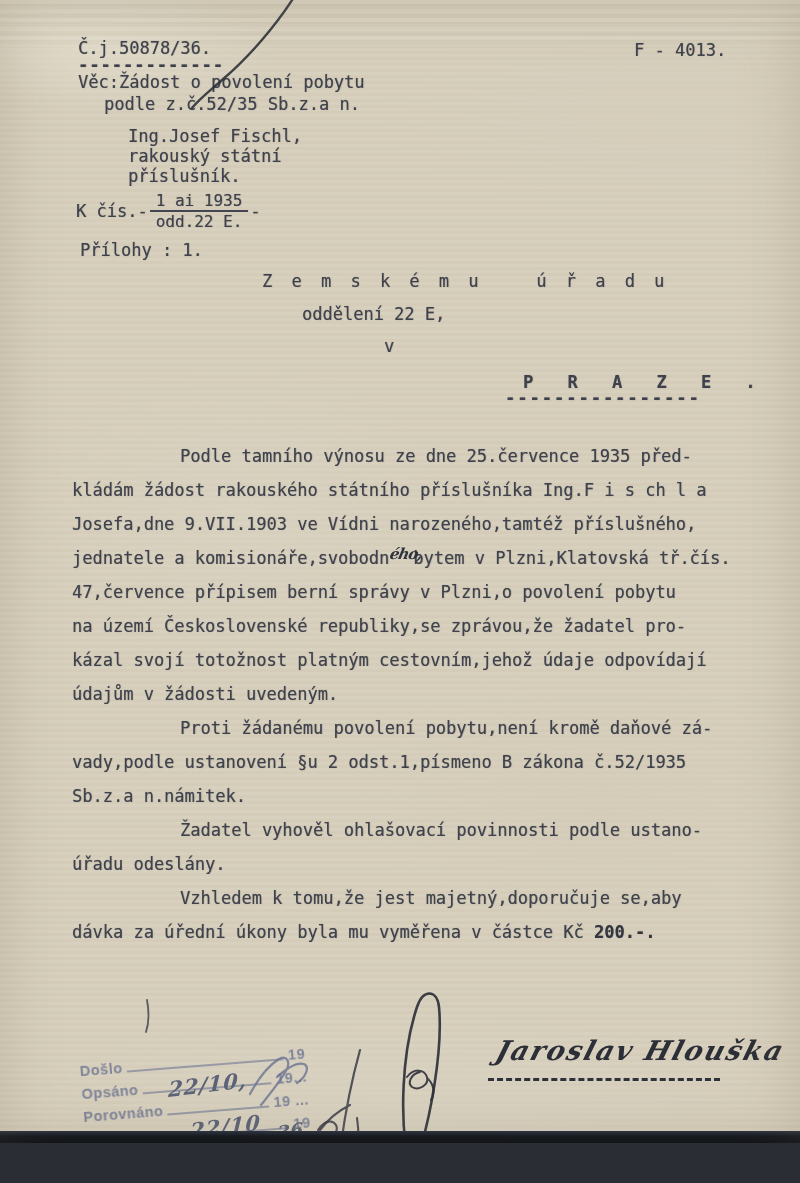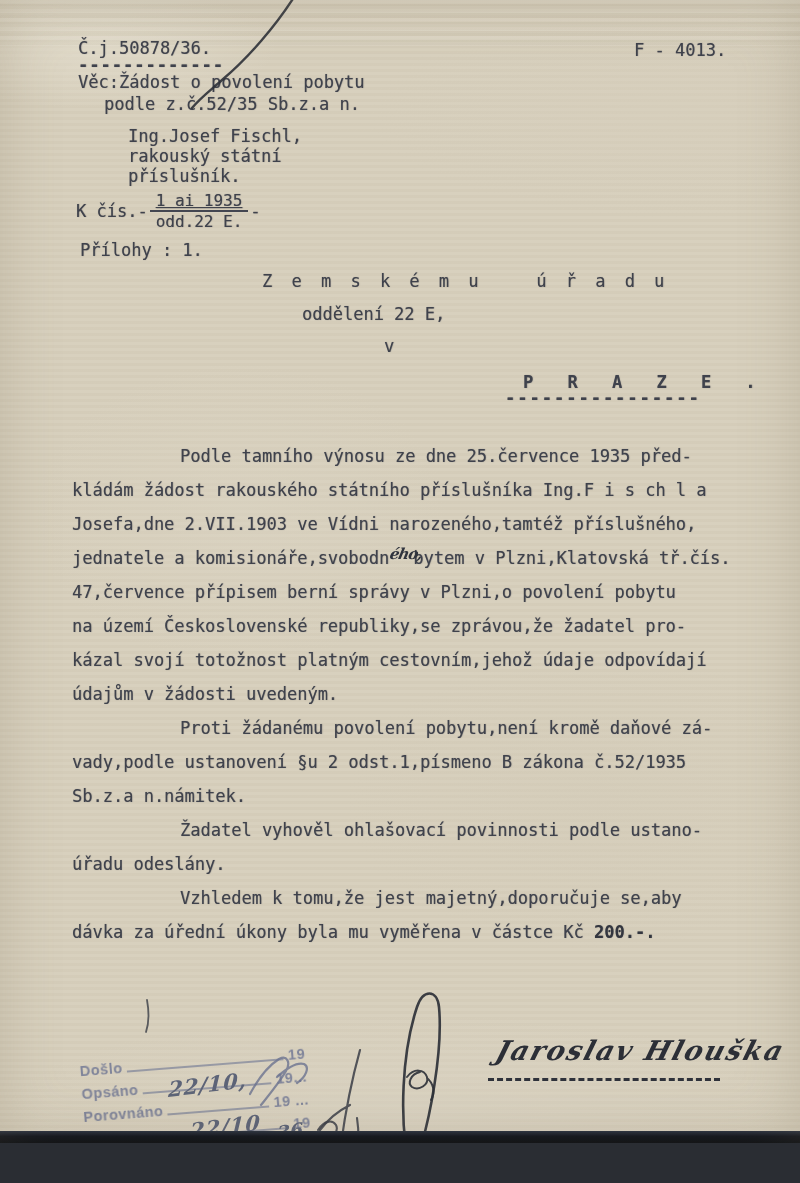--- a/index.html
+++ b/index.html
@@ -26,21 +26,21 @@
     content:"";position:absolute;inset:0;pointer-events:none;
     box-shadow:inset 0 0 60px rgba(120,108,84,0.25);
   }
   .typed{position:absolute;white-space:pre;font-size:17px;line-height:20px;
     text-shadow:0.4px 0.4px 0.9px rgba(58,61,70,0.55);}
   .dashes{position:absolute;white-space:pre;font-size:17px;font-weight:bold;letter-spacing:1px;
     text-shadow:0.4px 0.4px 0.9px rgba(58,61,70,0.55);}
   .kcis{position:absolute;left:76px;top:192px;display:flex;align-items:center;
     font-size:17px;text-shadow:0.4px 0.4px 0.9px rgba(58,61,70,0.55);white-space:pre;}
   .frac{display:inline-flex;flex-direction:column;text-align:center;font-size:16px;line-height:17px;margin:0 2px;}
-  .frac .top{border-bottom:2px solid #434651;padding:0 6px 1px 6px;text-decoration:underline;}
+  .frac .top{border-bottom:2px solid #434651;padding:0 6px 1px 6px;}
   .frac .bot{padding-top:1px;}
   .addr1{letter-spacing:4px;word-spacing:9px;}
   .praze{letter-spacing:12px;font-weight:bold;}
   .bodytext{position:absolute;left:72px;top:441px;width:712px;font-size:17px;}
   .bline{height:34px;line-height:30px;white-space:pre;
     text-shadow:0.4px 0.4px 0.9px rgba(58,61,70,0.55);}
   .indent{padding-left:108px;}
   .amount{font-weight:bold;color:#33363f;}
   .pen-insert{display:inline-block;font-family:"DejaVu Serif",serif;font-style:italic;font-weight:bold;
     font-size:15px;color:#2f333d;transform:skewX(-12deg) translateY(-5px);letter-spacing:-1px;
@@ -91,21 +91,21 @@
 
   <div class="typed addr1" style="left:262px;top:271px;letter-spacing:0;">Z e m s k é m u   ú ř a d u</div>
   <div class="typed" style="left:302px;top:304px;">oddělení 22 E,</div>
   <div class="typed" style="left:384px;top:336px;">v</div>
   <div class="typed praze" style="left:523px;top:372px;">P R A Z E .</div>
   <div class="dashes" style="left:505px;top:388px;letter-spacing:2px;">----------------</div>
 
   <div class="bodytext">
     <div class="bline indent">Podle tamního výnosu ze dne 25.července 1935 před-</div>
     <div class="bline">kládám žádost rakouského státního příslušníka Ing.F i s ch l a</div>
-    <div class="bline">Josefa,dne 2.VII.1903 ve Vídni narozeného,tamtéž příslušného,</div>
+    <div class="bline">Josefa,dne 9.VII.1903 ve Vídni narozeného,tamtéž příslušného,</div>
     <div class="bline"><span>jednatele a komisionáře,svobodn</span><span class="pen-insert">ého,</span><span>bytem v Plzni,Klatovská tř.čís.</span></div>
     <div class="bline">47,července přípisem berní správy v Plzni,o povolení pobytu</div>
     <div class="bline">na území Československé republiky,se zprávou,že žadatel pro-</div>
     <div class="bline">kázal svojí totožnost platným cestovním,jehož údaje odpovídají</div>
     <div class="bline">údajům v žádosti uvedeným.</div>
     <div class="bline indent">Proti žádanému povolení pobytu,není kromě daňové zá-</div>
     <div class="bline">vady,podle ustanovení §u 2 odst.1,písmeno B zákona č.52/1935</div>
     <div class="bline">Sb.z.a n.námitek.</div>
     <div class="bline indent">Žadatel vyhověl ohlašovací povinnosti podle ustano-</div>
     <div class="bline">úřadu odeslány.</div>

